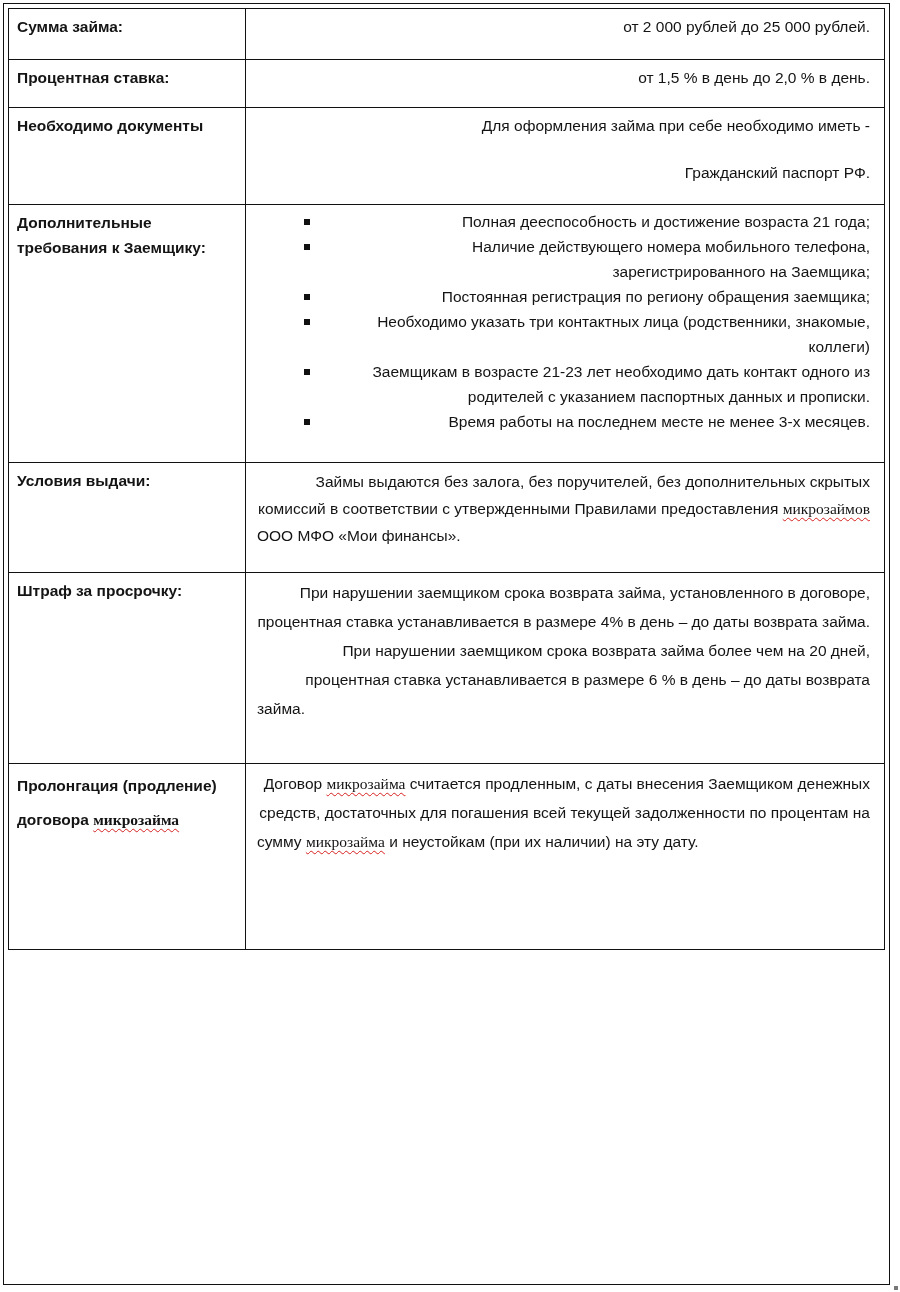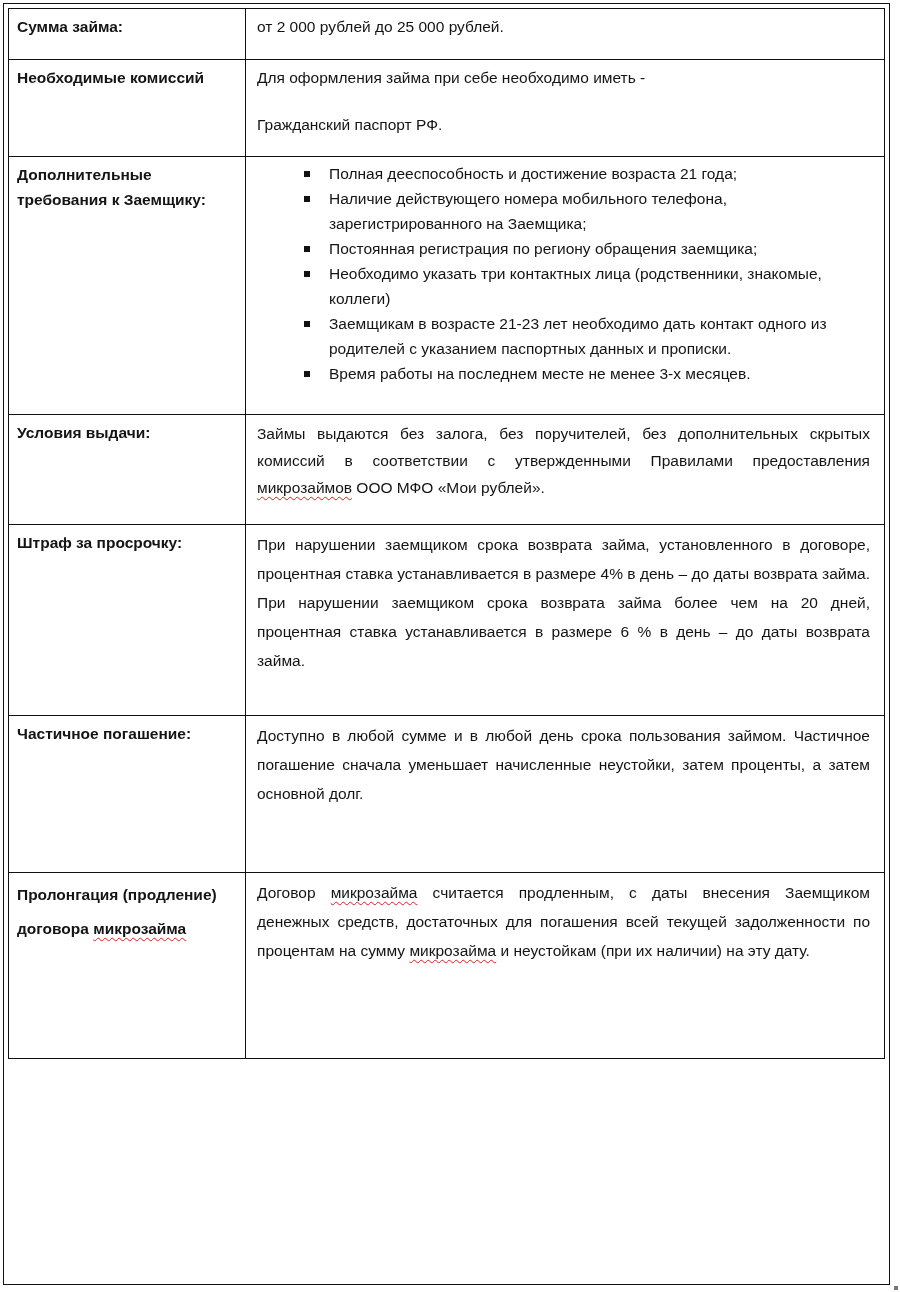--- a/index.html
+++ b/index.html
@@ -5,44 +5,48 @@
   html, body { margin: 0; padding: 0; background: #ffffff; }
   body { width: 900px; height: 1292px; position: relative; overflow: hidden;
          font-family: "Liberation Sans", "DejaVu Sans", sans-serif; color: #141414; }
   .frame { position: absolute; left: 3px; top: 3px; width: 887px; height: 1282px;
            border: 1.5px solid #111; box-sizing: border-box; }
   table.terms { position: absolute; left: 8px; top: 8px; width: 877px;
                 border-collapse: collapse; table-layout: fixed; }
   table.terms td { border: 1.5px solid #111; vertical-align: top; box-sizing: border-box;
                    font-size: 15.5px; line-height: 25px; margin-left: 43px; }
   td.label { width: 237px; padding: 5px 8px 0 8px; font-weight: bold; }
-  td.value { padding: 5px 14px 0 11px; }
+  td.value { padding: 5px 14px 0 11px; text-align: right; }
   .justify { text-align: justify; text-align-last: left; }
   .spell { text-decoration: underline wavy #d62020; text-decoration-thickness: 1px;
-           text-underline-offset: 3px; }
+           text-underline-offset: 3px; font-family: Liberation Serif, serif; }
   ul.reqs { list-style: none; margin: 0; padding: 0 0 0 47px; }
   ul.reqs li { position: relative; padding-left: 25px; }
   ul.reqs li::before { content: ""; position: absolute; left: 0; top: 10px;
                        width: 6px; height: 6px; background: #111; }
   .gap { height: 25px; }
   .corner-mark { position: absolute; right: 2px; bottom: 2px; width: 4px; height: 4px; background: #777; }
 </style>
 </head>
 <body>
 
 <div class="frame"></div>
 
 <table class="terms">
   <tbody>
       <tr style="height:51px">
     <td class="label">Сумма займа:</td>
     <td class="value">от 2 000 рублей до 25 000 рублей.</td>
   </tr>
+  <tr style="height:48px">
+    <td class="label">Процентная ставка:</td>
+    <td class="value">от  1,5 %  в день  до  2,0 %  в день.</td>
+  </tr>
   <tr style="height:97px">
-    <td class="label" style="width:237px"><span>Необходимые комиссий</span></td>
+    <td class="label" style="width:237px"><span>Необходимо документы</span></td>
     <td class="value">
       <div>Для оформления займа при себе необходимо иметь -</div>
       <div class="gap"></div>
       <div style="margin-top:-3px">Гражданский паспорт РФ.</div>
     </td>
   </tr>
   <tr style="height:258px">
     <td class="label">Дополнительные требования к Заемщику:</td>
     <td class="value" style="padding-top:4px">
       <ul class="reqs">
@@ -50,29 +54,25 @@
         <li>Наличие действующего номера мобильного телефона, зарегистрированного на Заемщика;</li>
         <li>Постоянная регистрация по региону  обращения заемщика;</li>
         <li>Необходимо указать три контактных лица  (родственники, знакомые, коллеги)</li>
         <li>Заемщикам  в возрасте 21-23 лет  необходимо дать контакт одного из родителей с указанием паспортных данных и прописки.</li>
         <li>Время работы на последнем месте не менее 3-х месяцев.</li>
       </ul>
     </td>
   </tr>
   <tr style="height:110px">
     <td class="label">Условия выдачи:</td>
-    <td class="value justify" style="line-height:27px"><span>Займы выдаются без залога, без поручителей, без дополнительных скрытых комиссий в соответствии с утвержденными Правилами предоставления </span><span class="spell">микрозаймов</span><span> ООО МФО  «Мои рублей».</span></td>
+    <td class="value justify" style="line-height:27px"><span>Займы выдаются без залога, без поручителей, без дополнительных скрытых комиссий в соответствии с утвержденными Правилами предоставления </span><span class="spell">микрозаймов</span><span> ООО МФО  «Мои финансы».</span></td>
   </tr>
   <tr style="height:191px">
     <td class="label">Штраф за просрочку:</td>
     <td class="value justify" style="line-height:29px">При нарушении заемщиком срока возврата займа, установленного в договоре, процентная ставка устанавливается в размере 4% в день – до даты возврата займа. При нарушении заемщиком срока возврата займа более чем на 20 дней, процентная ставка устанавливается в размере 6 % в день – до даты возврата займа.</td>
-  </tr>
-  <tr style="height:157px">
-    <td class="label">Частичное погашение:</td>
-    <td class="value justify" style="line-height:29px">Доступно в любой сумме и в любой день срока пользования займом. Частичное погашение сначала уменьшает начисленные неустойки, затем проценты, а затем основной долг.</td>
   </tr>
   <tr style="height:186px">
     <td class="label" style="line-height:34px"><span>Пролонгация (продление) договора </span><span class="spell">микрозайма</span></td>
     <td class="value justify" style="line-height:29px"><span>Договор </span><span class="spell">микрозайма</span><span> считается продленным, с даты внесения Заемщиком денежных средств, достаточных для погашения всей текущей задолженности по процентам на сумму </span><span class="spell">микрозайма</span><span> и неустойкам (при их наличии) на эту дату.</span></td>
   </tr>
 </tbody>
   </table>
 
 <div class="corner-mark"></div>
 

